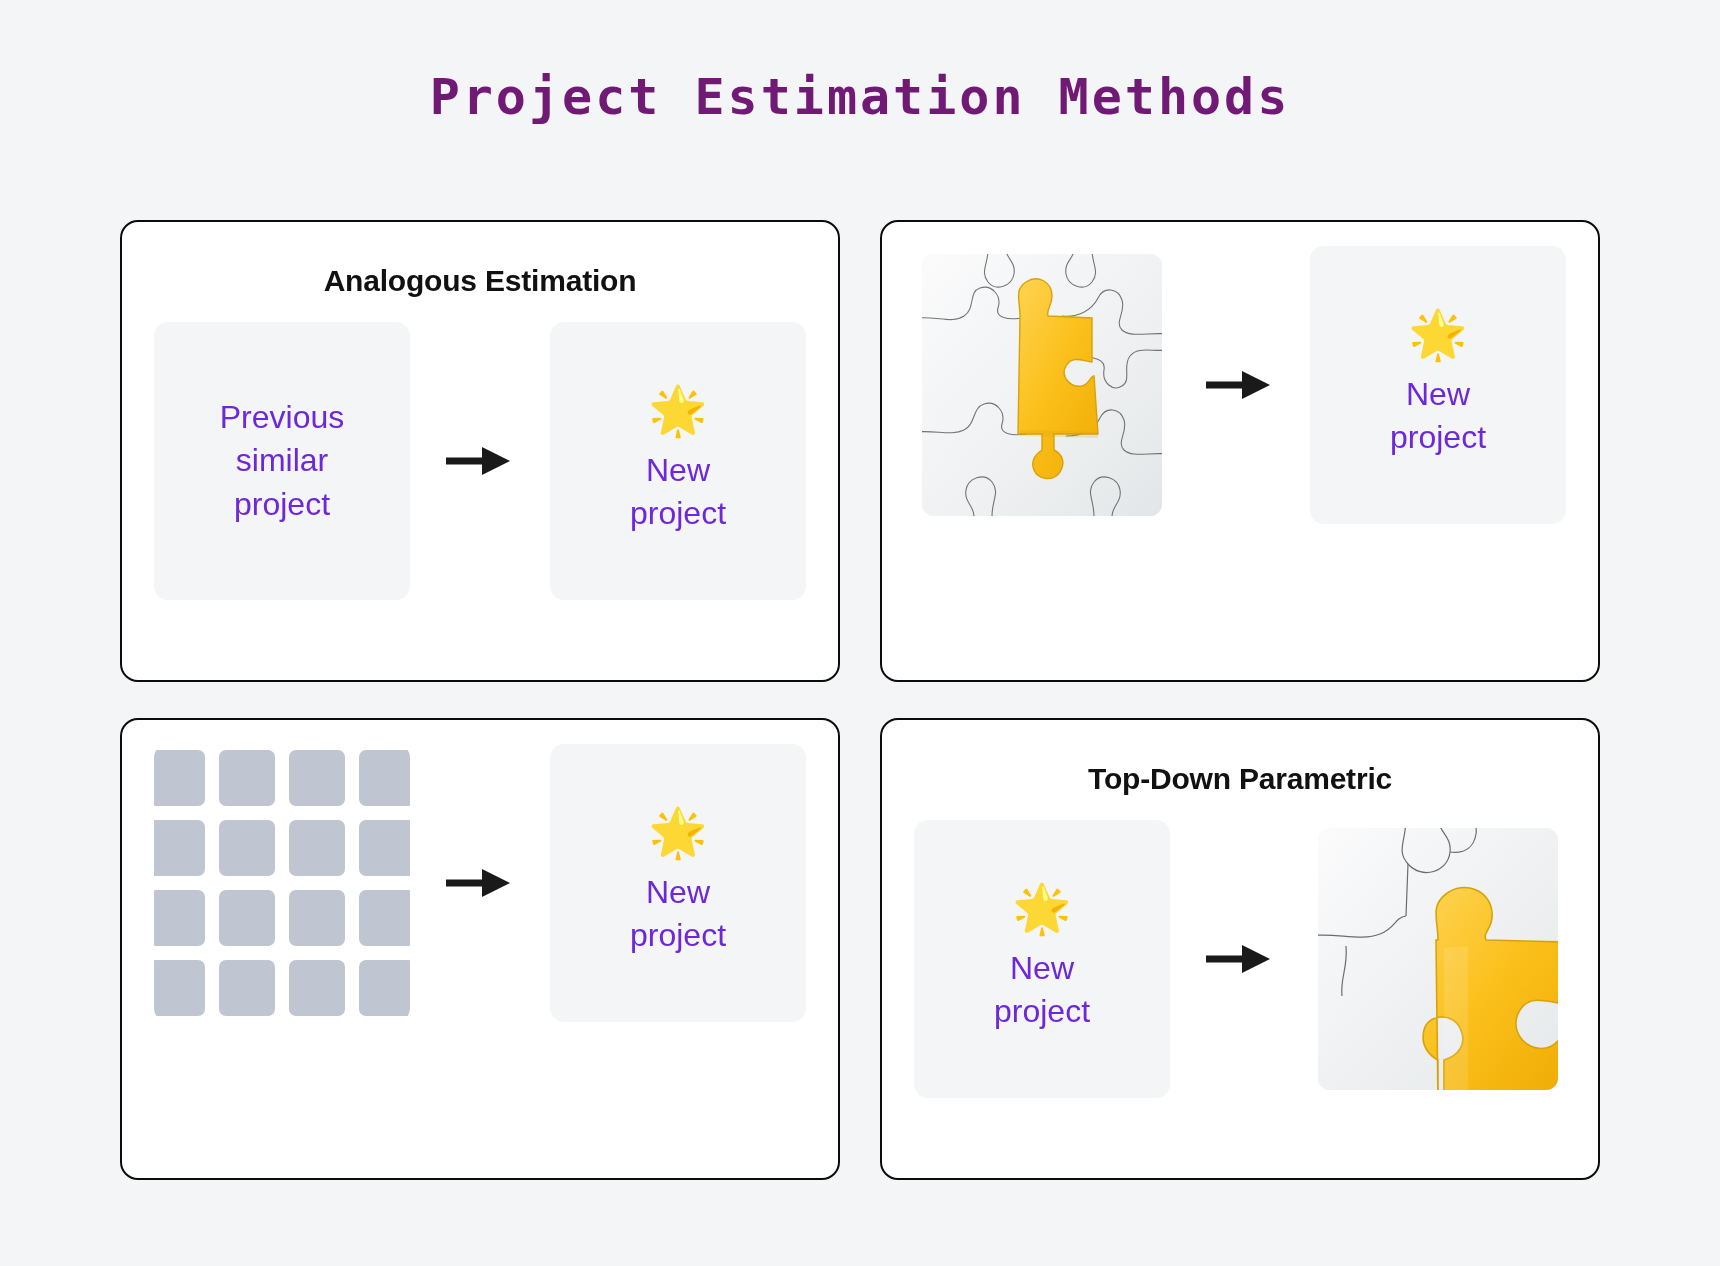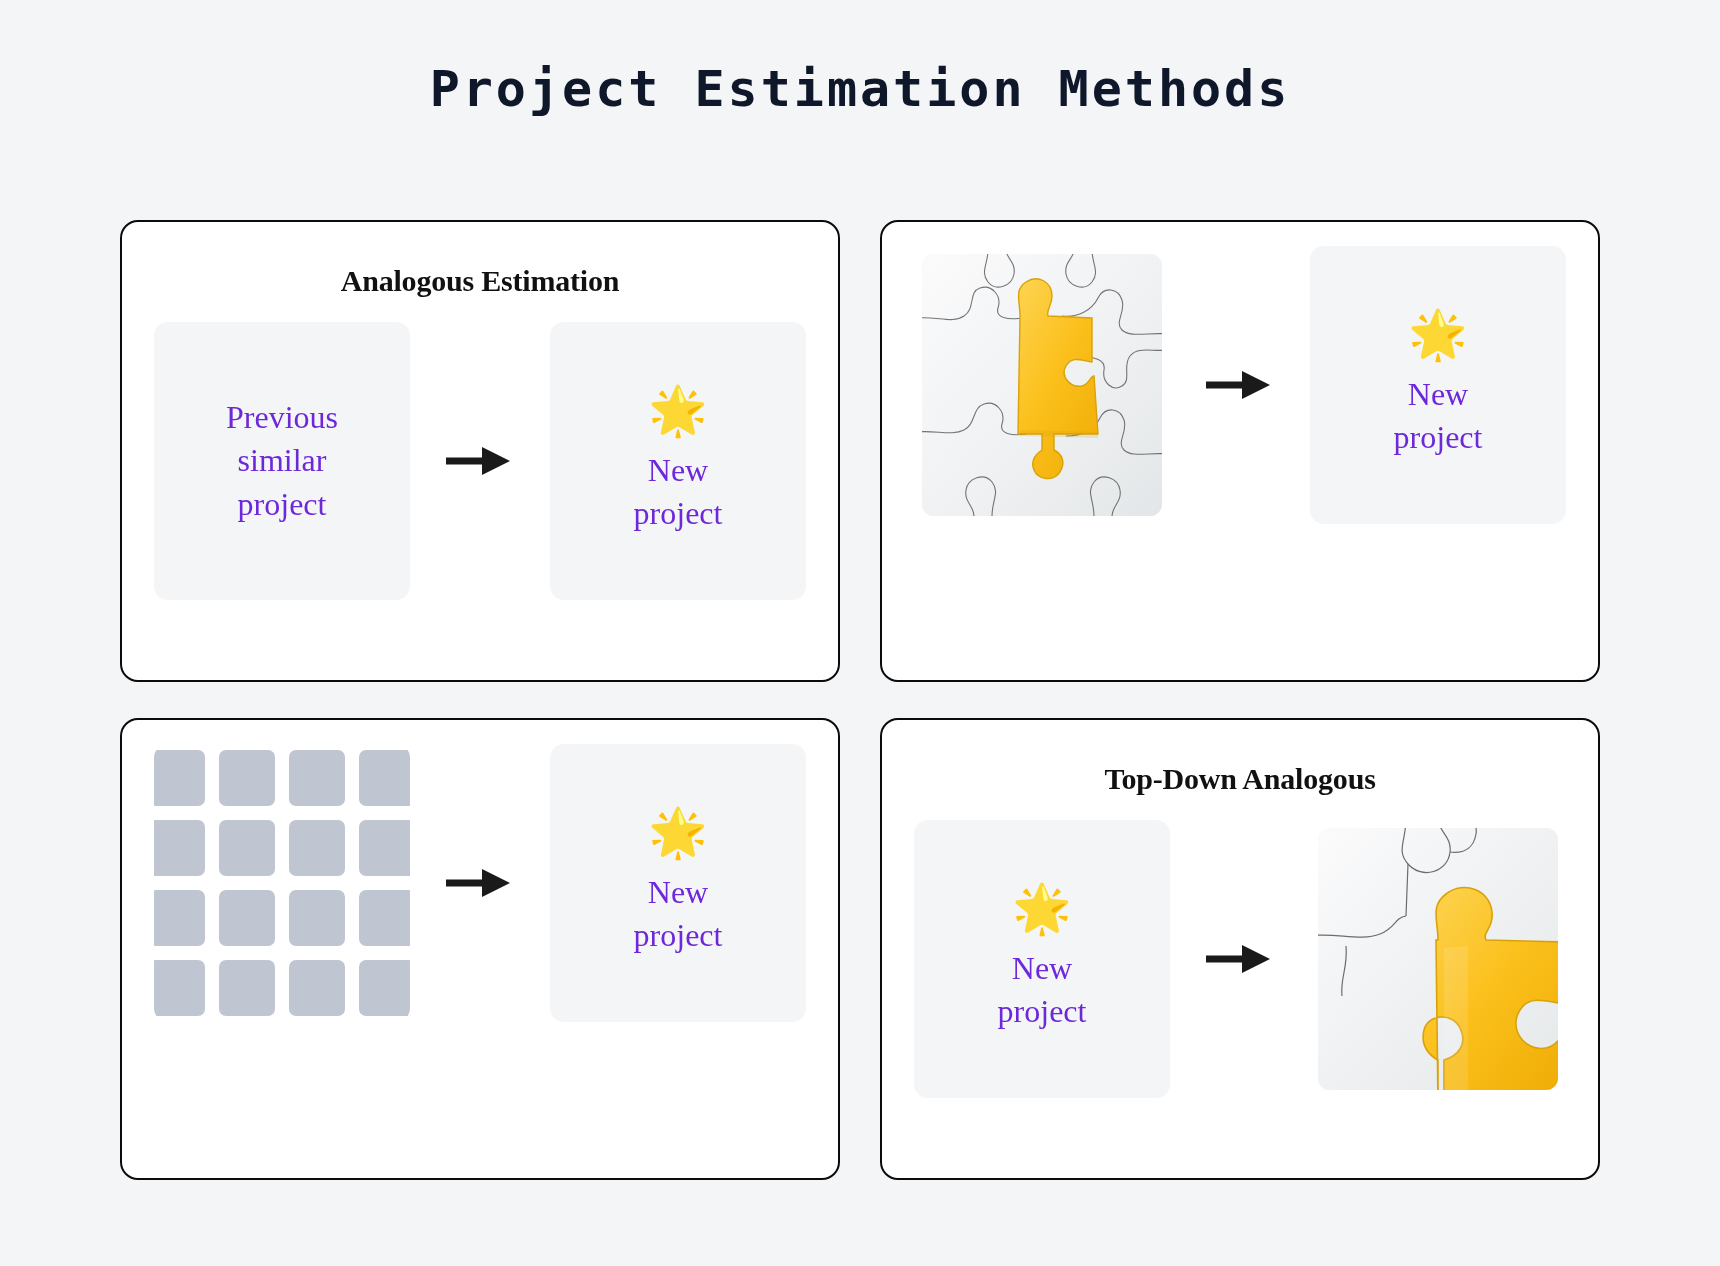--- a/index.html
+++ b/index.html
@@ -16,29 +16,29 @@
 
   .page {
     position: relative;
     width: 1720px;
     height: 1266px;
     box-sizing: border-box;
   }
 
   .page-title {
     position: absolute;
-    top: 60px;
+    top: 68px;
     left: 0;
     width: 1720px;
     text-align: center;
     font-family: "DejaVu Sans Mono", "Liberation Mono", monospace;
     font-size: 50px;
     font-weight: 700;
     letter-spacing: 3px;
-    color: #0f172a;
+    color: #701a75;
     white-space: nowrap;
   }
 
   .grid {
     position: absolute;
     top: 220px;
     left: 120px;
     width: 1480px;
     display: grid;
     grid-template-columns: 720px 720px;
@@ -49,21 +49,20 @@
 
   .card {
     position: relative;
     background: #ffffff;
     border: 2px solid #0b0b0b;
     border-radius: 18px;
     box-sizing: border-box;
     display: flex;
     flex-direction: column;
     align-items: center;
-    font-family: Liberation Serif, serif;
   }
 
   .card-title {
     margin-top: 42px;
     font-size: 30px;
     font-weight: 700;
     color: #111111;
     letter-spacing: -0.2px;
     white-space: nowrap;
   }
@@ -332,21 +331,21 @@
         <div class="tile soft">
           <span class="star-emoji">🌟</span>
           <div class="tile-text">New
 project</div>
         </div>
 
       </div>
     </div>
 
     <div class="card">
-      <div class="card-title">Top-Down Analogous</div>
+      <div class="card-title">Top-Down Parametric</div>
       <div class="card-body">
 
         <div class="tile soft">
           <span class="star-emoji">🌟</span>
           <div class="tile-text">New
 project</div>
         </div>
 
         <div class="arrow">
           <svg viewBox="0 0 72 36" width="72" height="36" aria-hidden="true">

